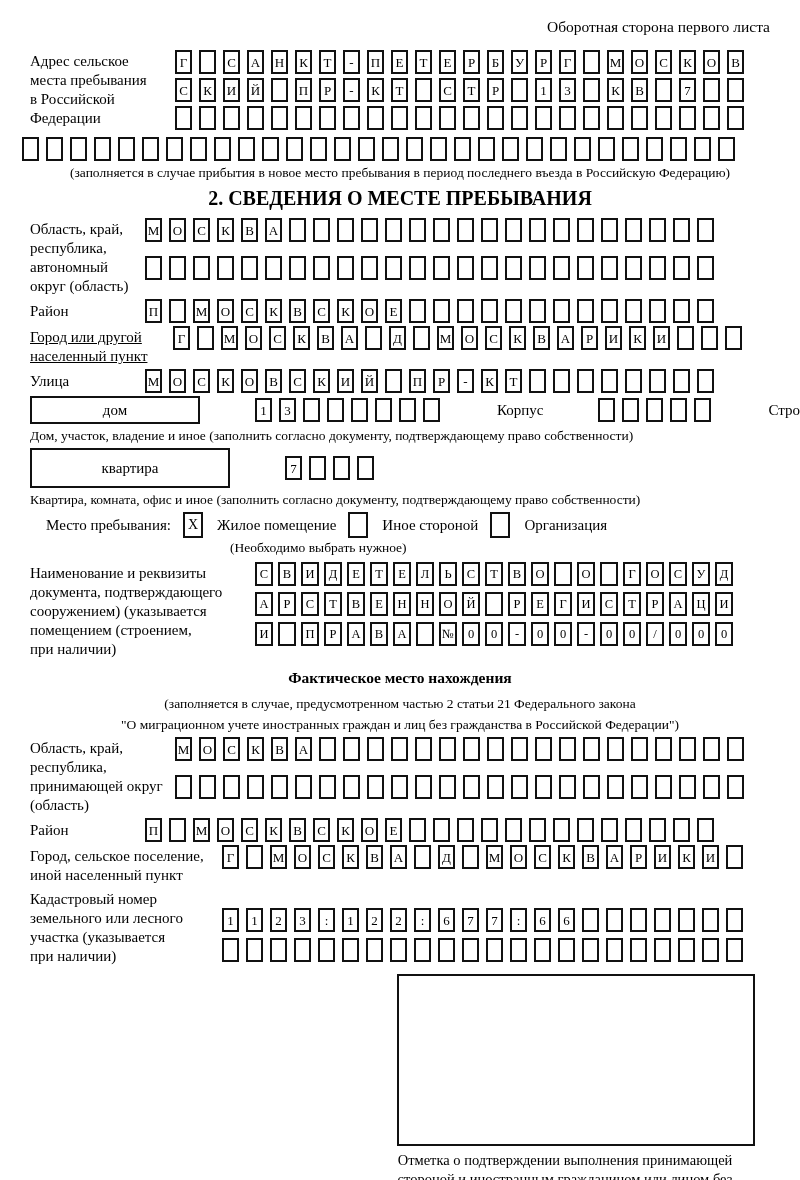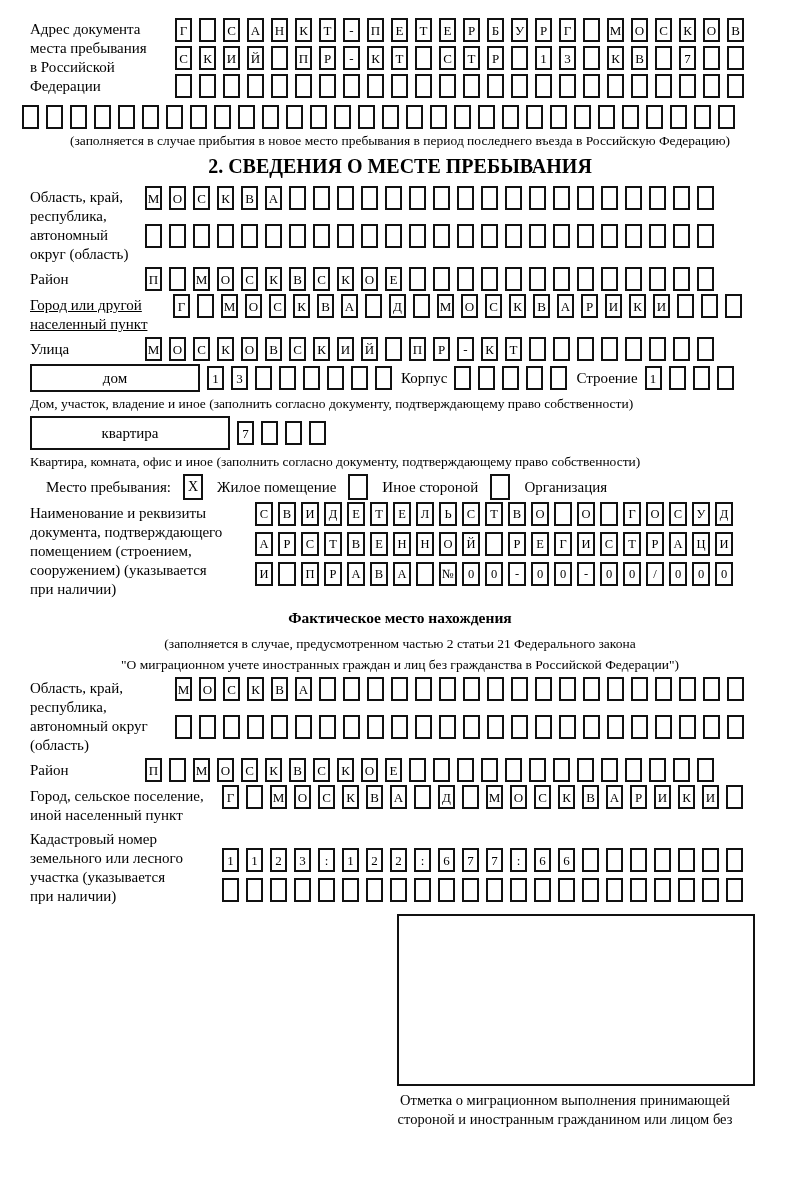--- a/index.html
+++ b/index.html
@@ -31,27 +31,27 @@
   .stack>.cellrow{margin-bottom:4px;}
   .stack.gap14>.cellrow{margin-bottom:14px;}
   .stack.gap6>.cellrow{margin-bottom:6px;}
   .fullrow{margin-left:-8px;margin-bottom:3px;}
 
   .note{font-size:13.5px;margin:1px 0 4px 0;line-height:17px;}
   .note.center{text-align:center;}
   .heading{font-weight:bold;font-size:20px;text-align:center;margin:6px 0 8px 0;}
   .heading2{font-weight:bold;font-size:15.5px;text-align:center;margin:10px 0 8px 0;}
 
-  .domrow{display:flex;align-items:center;margin-bottom:3px;}
+  .domrow{display:flex;align-items:center;margin-bottom:3px;gap:48px;}
   .wbox{
     box-sizing:border-box;border:2px solid #111;height:28px;
     display:flex;align-items:center;justify-content:center;flex:none;margin-right:7px;
   }
   .wbox.w170{width:170px;}
-  .wbox.w200{width:200px;height:34px;}
+  .wbox.w200{width:200px;height:40px;}
   .inlabel{flex:none;margin:0 7px 0 9px;}
 
   .mestorow{display:flex;align-items:center;margin:4px 0 2px 16px;}
   .checkbox{
     box-sizing:border-box;flex:none;width:20px;height:26px;border:2px solid #111;
     display:inline-flex;align-items:center;justify-content:center;font-size:14px;
     margin:0 14px 0 12px;
   }
   .subnote{font-size:13.5px;margin:2px 0 6px 200px;}
 
@@ -63,24 +63,25 @@
   .stamp-caption{
     width:410px;margin-left:auto;margin-right:0;
     text-align:center;font-size:14.5px;line-height:19px;margin-top:5px;
   }
 </style>
 </head>
 <body>
 
 <div class="page">
 
+  <div class="title">Оборотная сторона первого листа</div>
 
   <div class="row">
     <div class="label w145">
-        <div>Адрес документа</div>
+        <div>Адрес сельское</div>
         <div>места пребывания</div>
         <div>в Российской</div>
         <div>Федерации</div>
       </div>
     <div class="stack">
       <div class="cellrow">
           <span class="cell">Г</span>
           <span class="cell"></span>
           <span class="cell">С</span>
           <span class="cell">А</span>
@@ -394,27 +395,28 @@
 
   <div class="mestorow">
     <span>Место пребывания:</span>
     <span class="checkbox">X</span>
     <span>Жилое помещение</span>
     <span class="checkbox"></span>
     <span>Иное стороной</span>
     <span class="checkbox"></span>
     <span>Организация</span>
   </div>
+  <div class="subnote">(Необходимо выбрать нужное)</div>
 
   <div class="row">
     <div class="label w225">
         <div>Наименование и реквизиты</div>
         <div>документа, подтверждающего</div>
+        <div>сооружением) (указывается</div>
         <div>помещением (строением,</div>
-        <div>сооружением) (указывается</div>
         <div>при наличии)</div>
       </div>
     <div class="stack gap6">
       <div class="cellrow tight">
           <span class="cell">С</span>
           <span class="cell">В</span>
           <span class="cell">И</span>
           <span class="cell">Д</span>
           <span class="cell">Е</span>
           <span class="cell">Т</span>
@@ -484,21 +486,21 @@
   </div>
 
   <div class="heading2">Фактическое место нахождения</div>
   <div class="note center">(заполняется в случае, предусмотренном частью 2 статьи 21 Федерального закона</div>
   <div class="note center">"О миграционном учете иностранных граждан и лиц без гражданства в Российской Федерации")</div>
 
   <div class="row">
     <div class="label w145">
         <div>Область, край,</div>
         <div>республика,</div>
-        <div>автономный округ</div>
+        <div>принимающей округ</div>
         <div>(область)</div>
       </div>
     <div class="stack gap14">
       <div class="cellrow">
           <span class="cell">М</span>
           <span class="cell">О</span>
           <span class="cell">С</span>
           <span class="cell">К</span>
           <span class="cell">В</span>
           <span class="cell">А</span>
@@ -666,18 +668,18 @@
           <span class="cell"></span>
           <span class="cell"></span>
           <span class="cell"></span>
         </div>
     </div>
   </div>
 
   <div class="stamp-wrap">
     <div class="stamp-box"></div>
     <div class="stamp-caption">
-        <div>Отметка о миграционном выполнения принимающей</div>
+        <div>Отметка о подтверждении выполнения принимающей</div>
         <div>стороной и иностранным гражданином или лицом без</div>
       </div>
   </div>
 
 </div>
 
 </body></html>

